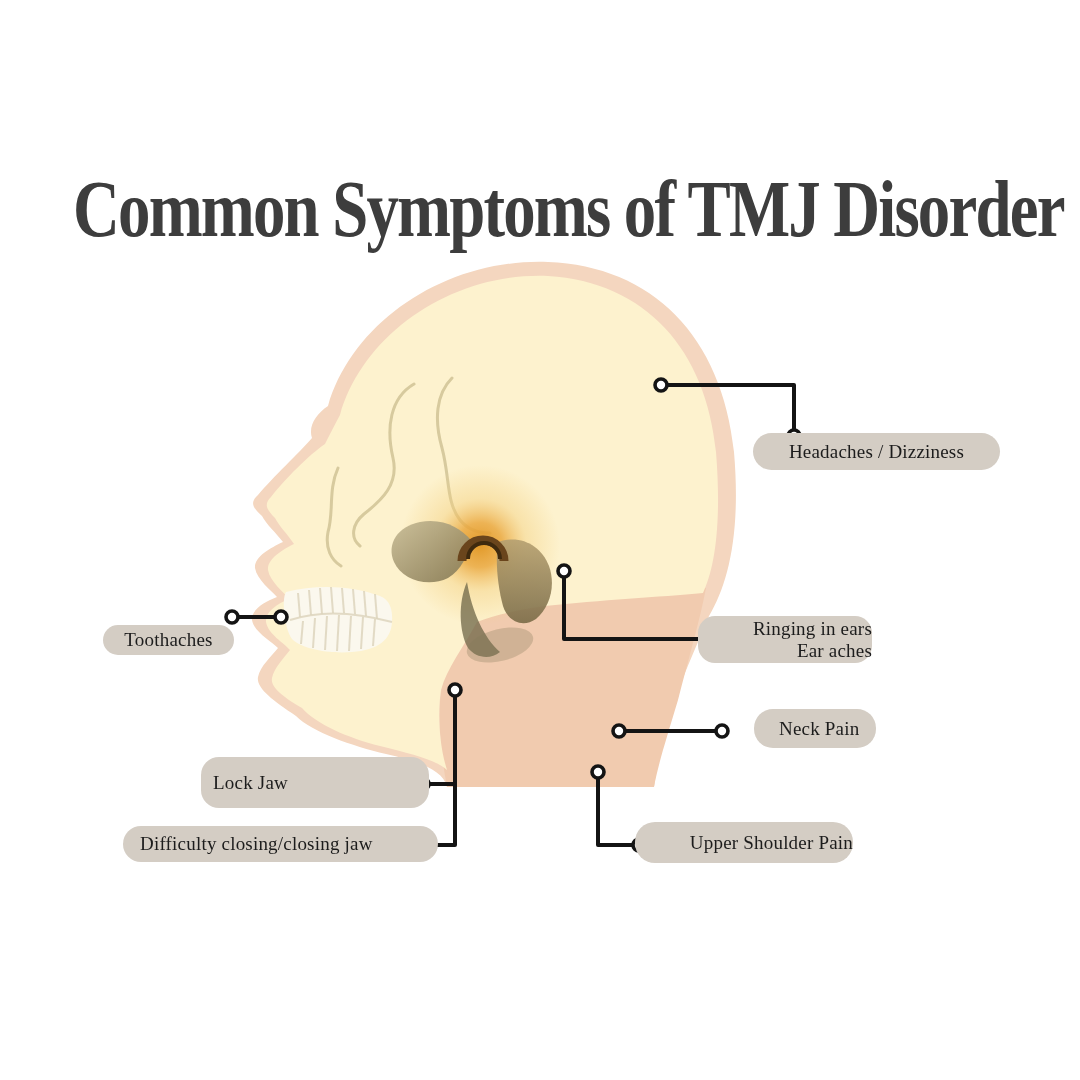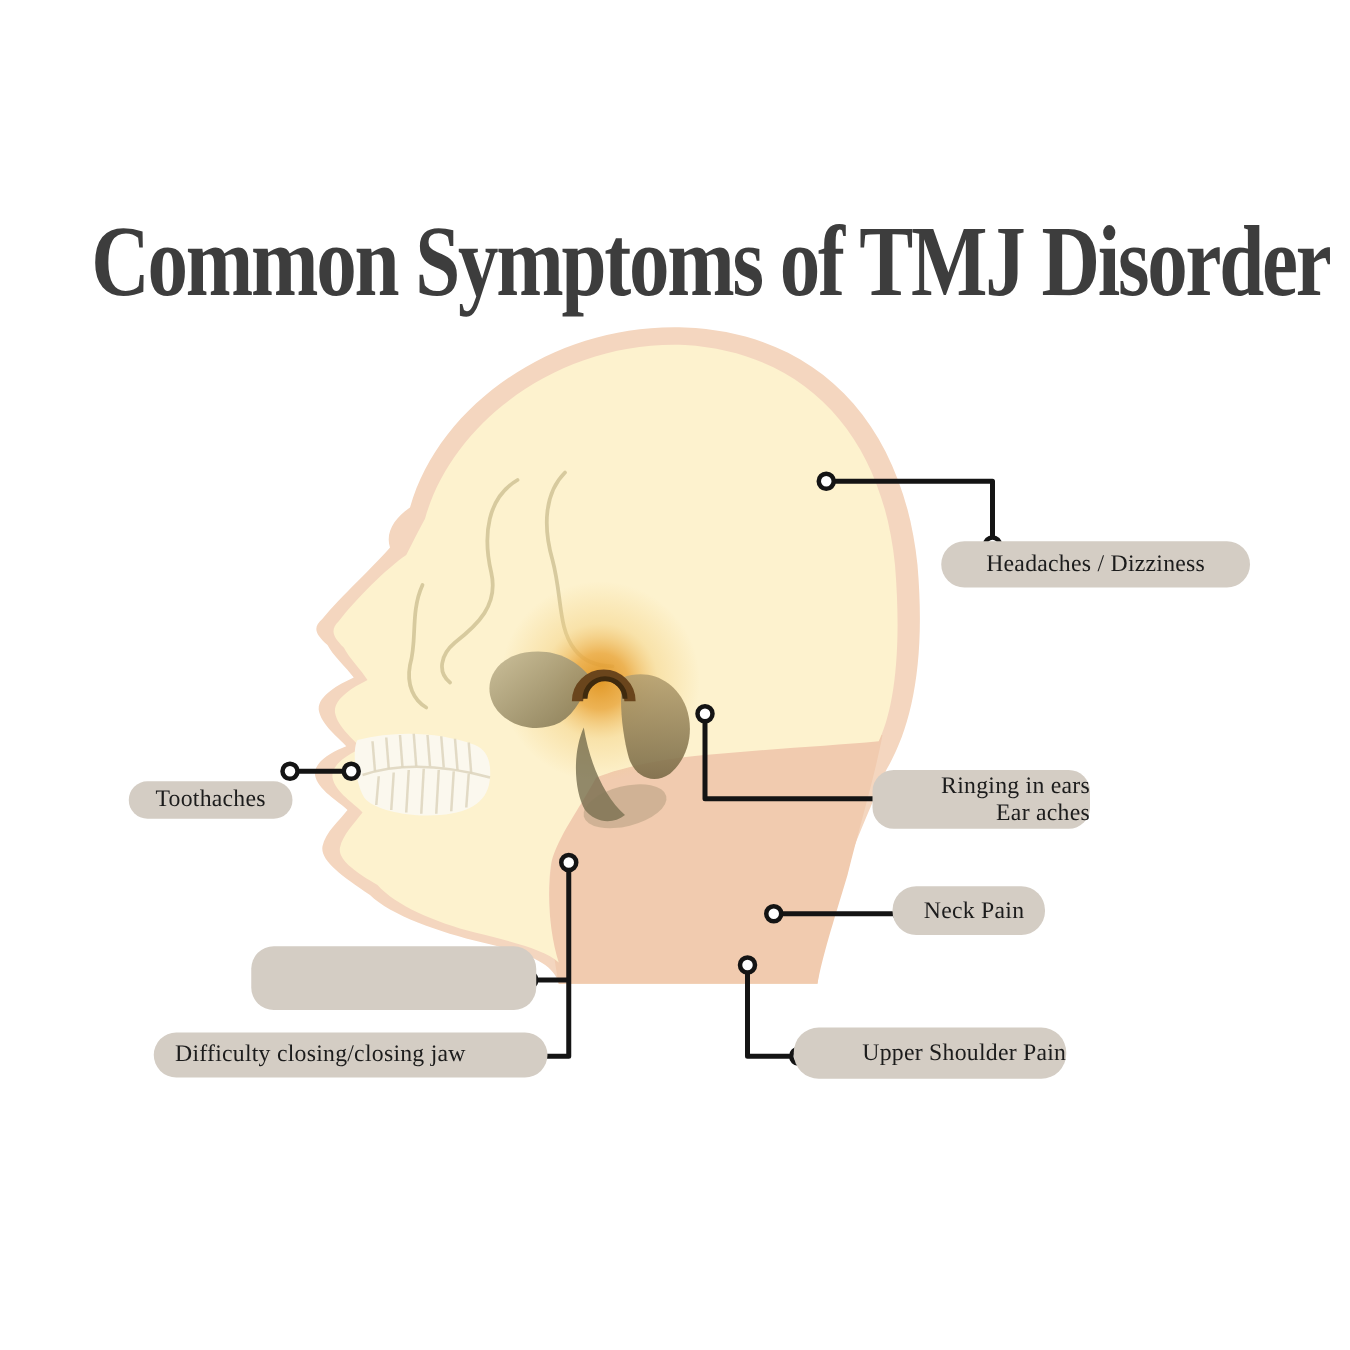--- a/index.html
+++ b/index.html
@@ -186,30 +186,31 @@
 
 <div class="pill center" style="left:753px;top:433px;width:247px;height:37px;">
   <span>Headaches / Dizziness</span>
 </div>
 
 <div class="pill" style="left:698px;top:616px;width:174px;height:47px;padding-left:26px;border-radius:17px;align-items:flex-end;">
   <span>Ringing in ears</span>
   <span>Ear aches</span>
 </div>
 
-<div class="pill" style="left:714px;top:709px;width:122px;height:39px;padding-left:25px;">
+<div class="pill" style="left:754px;top:709px;width:122px;height:39px;padding-left:25px;">
   <span>Neck Pain</span>
 </div>
 
 <div class="pill" style="left:635px;top:822px;width:218px;height:41px;padding-left:23px;border-radius:20px;text-align:right;">
   <span>Upper Shoulder Pain</span>
 </div>
 
 <div class="pill center" style="left:103px;top:602px;width:131px;height:30px;border-radius:15px;margin-top:23px;">
   <span>Toothaches</span>
 </div>
 
 <div class="pill" style="left:201px;top:757px;width:228px;height:51px;padding-left:12px;border-radius:18px;">
+  <span>Lock Jaw</span>
 </div>
 
 <div class="pill" style="left:123px;top:826px;width:315px;height:36px;padding-left:17px;border-radius:18px;">
   <span>Difficulty closing/closing jaw</span>
 </div>
 
 </body></html>

